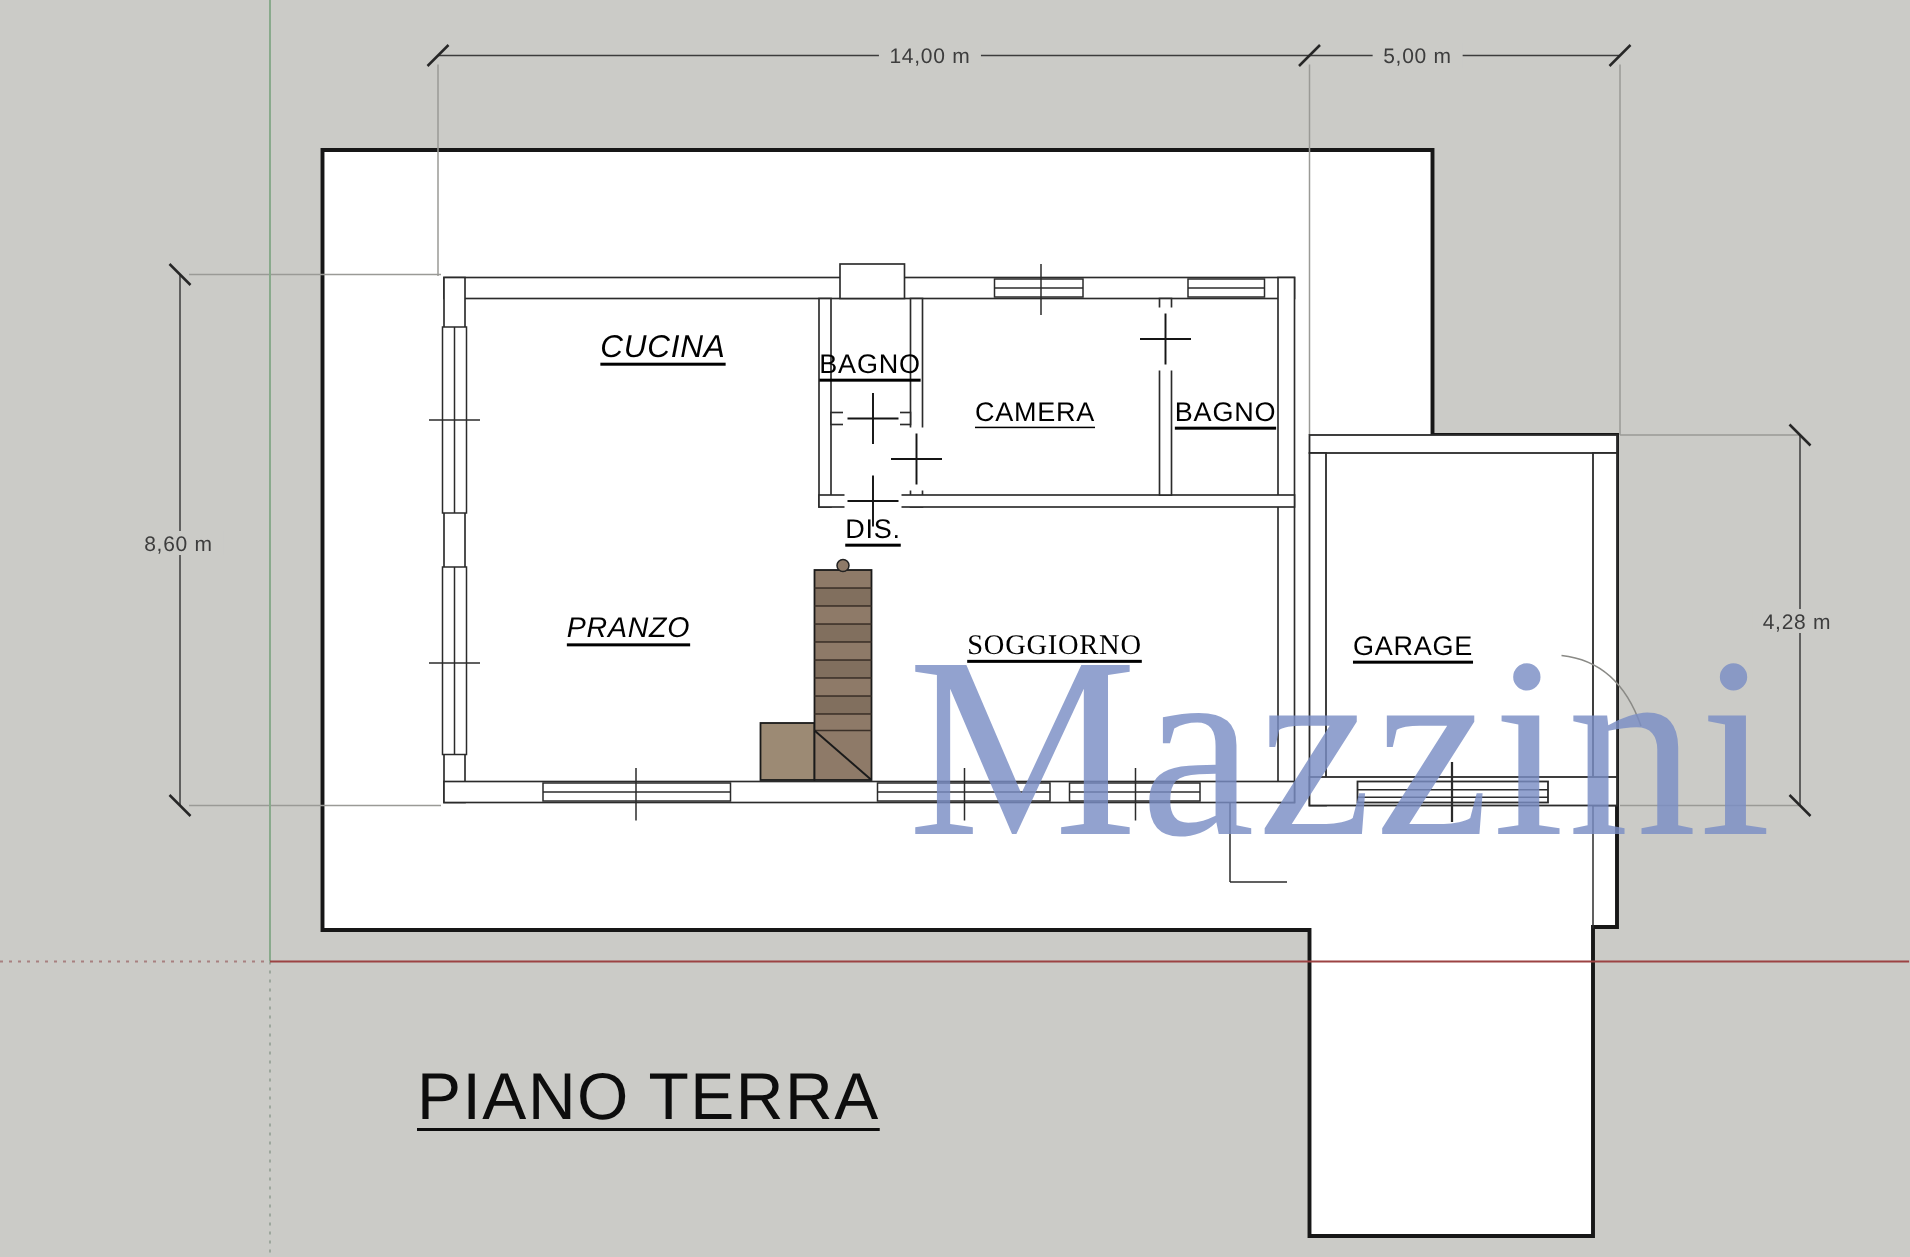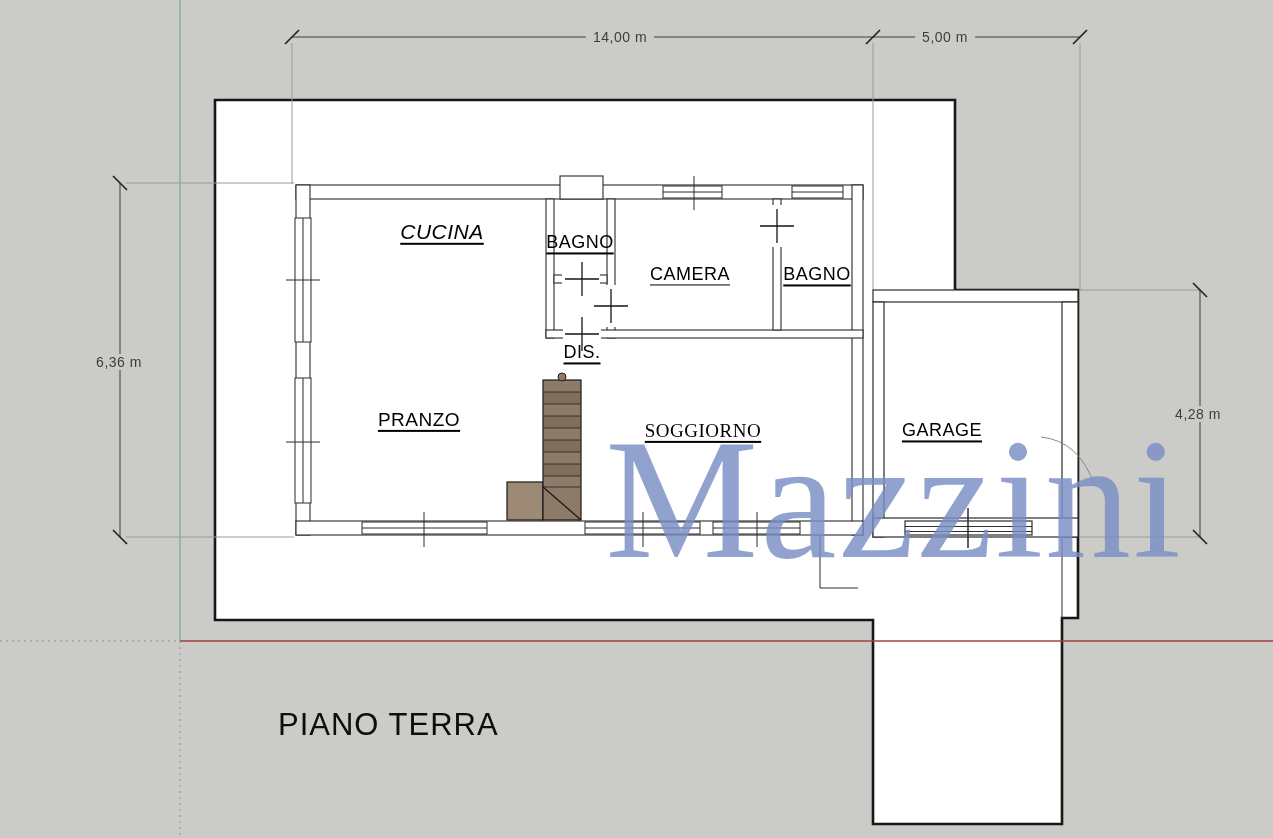--- a/index.html
+++ b/index.html
@@ -24,22 +24,23 @@
   .dim-label{
     transform:translate(-50%,-50%);
     background:#cbcbc7;
     padding:0 7px;
     font-size:14px;
     color:#3d3d3d;
     letter-spacing:.5px;
   }
   .plan-title{
     left:278px;top:707px;
-    font-size:31px;
+    font-size:44px;
     color:#0d0d0d;
+    text-decoration:underline;
     text-decoration-thickness:2px;
     text-underline-offset:6px;
     letter-spacing:1px;
   }
   .wm-brand{
     left:586px;top:413px;width:616px;
     text-align:center;
     font-family:"Liberation Serif", serif;
     font-size:172px;line-height:1;
     letter-spacing:2px;
@@ -193,26 +194,26 @@
       <line x1="180" y1="641" x2="1273" y2="641" stroke="#9c4343" stroke-width="1.3"></line>
       <line x1="0" y1="641" x2="180" y2="641" stroke="#a88080" stroke-width="1.2" stroke-dasharray="2,4"></line>
     </g>
   </svg>
 
   <div class="abs room-label" style="left:442px;top:233px;font-size:21px;font-style:italic;">CUCINA</div>
   <div class="abs room-label" style="left:580px;top:244px;font-size:18px;">BAGNO</div>
   <div class="abs room-label" style="left:582px;top:311px;font-size:18px;margin-top:43px;">DIS.</div>
   <div class="abs room-label" style="left:690px;top:276px;font-size:18px;text-decoration:underline;">CAMERA</div>
   <div class="abs room-label" style="left:817px;top:276px;font-size:18px;">BAGNO</div>
-  <div class="abs room-label" style="left:419px;top:421px;font-size:19px;">PRANZO</div>
+  <div class="abs room-label" style="left:419px;top:421px;font-size:19px;font-style:italic;">PRANZO</div>
   <div class="abs room-label" style="left:703px;top:432px;font-size:19px;font-family:Liberation Serif, serif;">SOGGIORNO</div>
   <div class="abs room-label" style="left:942px;top:432px;font-size:18px;">GARAGE</div>
 
   <div class="abs dim-label" style="left:584px;top:37px;margin-left:36px;">14,00 m</div>
   <div class="abs dim-label" style="left:945px;top:37px;">5,00 m</div>
-  <div class="abs dim-label" style="left:119px;top:362px;">6,36 m</div>
+  <div class="abs dim-label" style="left:119px;top:362px;">8,60 m</div>
   <div class="abs dim-label" style="left:1198px;top:414px;">4,28 m</div>
 
   <div class="abs wm-brand">Mazzini</div>
 
   <div class="abs plan-title">PIANO TERRA</div>
 
 </div>
 
 </body></html>

